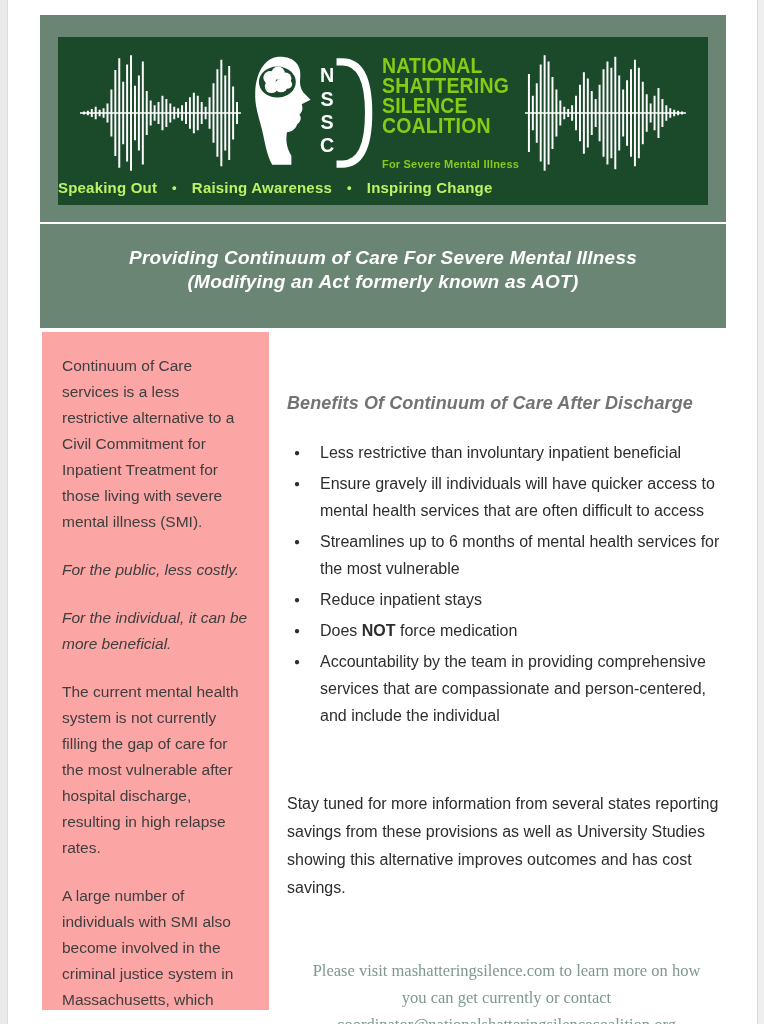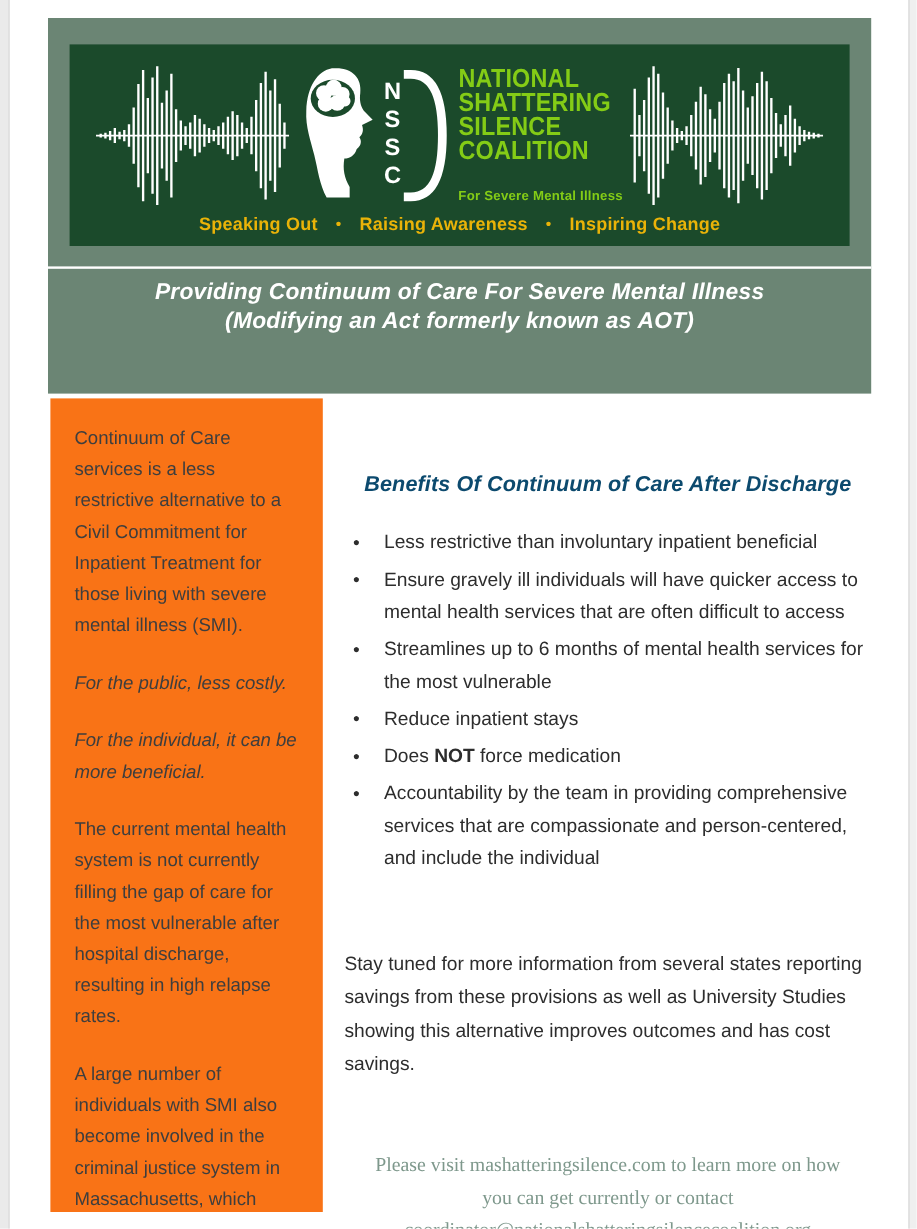--- a/index.html
+++ b/index.html
@@ -17,36 +17,36 @@
   .dark-panel{margin:22px 18px 0 18px;height:168px;background:#1b4a2b;box-sizing:border-box;
               display:flex;flex-direction:column;}
   .logo-row{flex:1;display:flex;align-items:center;padding:10px 22px 0 22px;}
   .wave{flex:1;height:122px;min-width:0;}
   .logo-center{display:flex;align-items:center;margin:0 6px;}
   .head-svg{height:118px;width:74px;display:block;}
   .nssc-d-svg{height:114px;width:54px;display:block;margin-left:-2px;}
   .logo-name{margin-left:9px;color:#84cc16;}
   .logo-name .line{font-weight:bold;font-size:20.5px;line-height:20px;letter-spacing:0.2px;transform:scale(.95,1.06);transform-origin:left center;white-space:nowrap;}
   .logo-sub{font-weight:bold;font-size:11px;margin-top:22px;letter-spacing:0.2px;white-space:nowrap;}
-  .motto-row{text-align:center;padding-bottom:9px;color:#eab308;font-weight:bold;font-size:15px;letter-spacing:0.2px;}
+  .motto-row{padding-bottom:9px;color:#bef264;font-weight:bold;font-size:15px;letter-spacing:0.2px;}
   .motto-dot{display:inline-block;margin:0 15px;font-size:13px;vertical-align:1px;}
   .frame-gap{height:17px;}
   .white-line{height:2px;background:#ffffff;}
-  .title-banner{height:104px;box-sizing:border-box;padding-top:8px;text-align:center;color:#ffffff;}
+  .title-banner{height:104px;box-sizing:border-box;padding-top:22px;text-align:center;color:#ffffff;}
   .title-banner .t-line{font-weight:bold;font-style:italic;font-size:19px;line-height:24px;letter-spacing:0.2px;}
 
   
   .content{position:absolute;left:42px;top:332px;width:684px;display:flex;}
-  .sidebar{width:227px;flex-shrink:0;background:#f97316;box-sizing:border-box;
+  .sidebar{width:227px;flex-shrink:0;background:#fca5a5;box-sizing:border-box;
            padding:21px 20px 10px 20px;height:678px;overflow:hidden;}
   .sidebar p{margin:0 0 22px 0;font-size:15.5px;line-height:26px;color:#3e3e3e;}
   .sidebar p.it{font-style:italic;}
   .main{flex:1;padding-left:18px;box-sizing:border-box;}
-  .benefits-heading{margin-top:61px;text-align:center;font-weight:bold;font-style:italic;
-                    font-size:18px;color:#0c4a6e;letter-spacing:0.1px;}
+  .benefits-heading{margin-top:61px;font-weight:bold;font-style:italic;
+                    font-size:18px;color:#737373;letter-spacing:0.1px;}
   .benefit-list{list-style:none;margin:25px 0 0 0;padding:0;}
   .benefit-list li{position:relative;padding-left:33px;font-size:16px;line-height:27px;
                    margin-bottom:4px;color:#2d2d2d;}
   .benefit-list li .dot{position:absolute;left:7px;top:0;font-size:10px;line-height:27px;}
   .note{margin-top:61px;font-size:16px;line-height:28px;color:#2d2d2d;padding-right:2px;}
   .contact{margin-top:55px;text-align:center;
            font-family:"Liberation Serif","DejaVu Serif",serif;
            font-size:16.5px;line-height:27px;color:#7e988c;}
 </style>
 </head>

